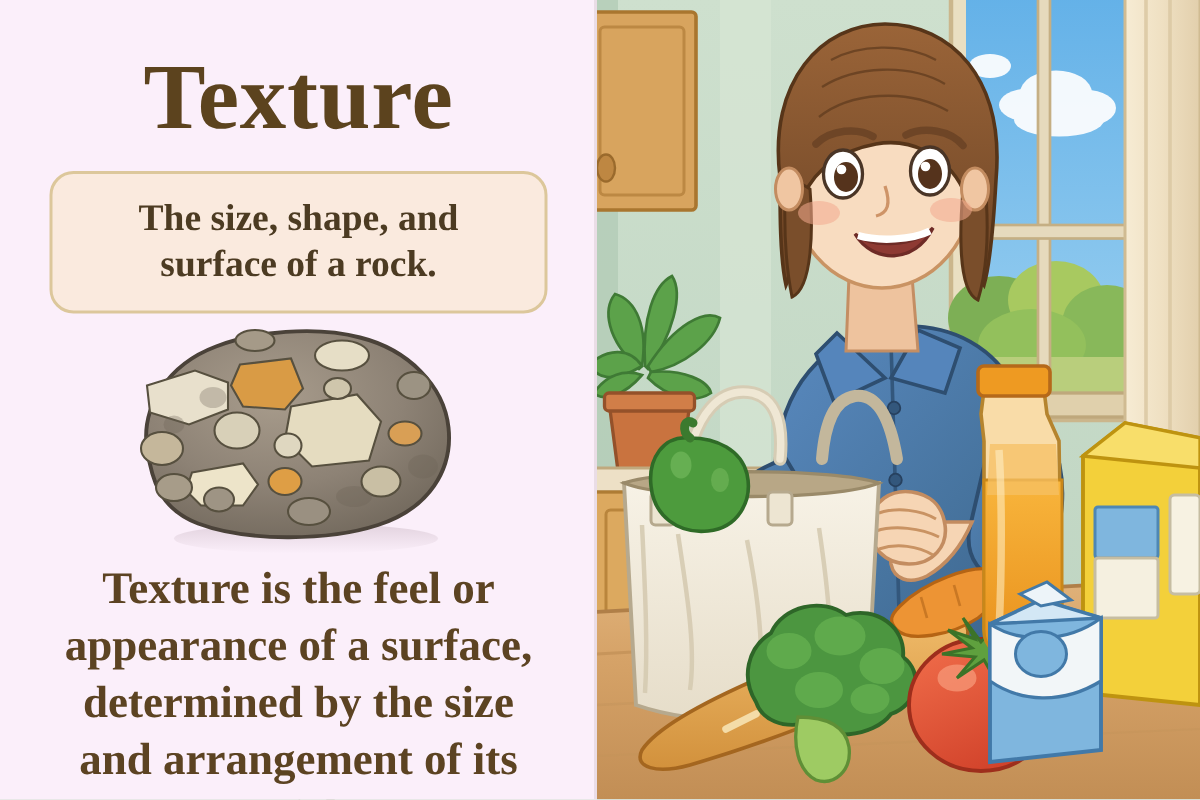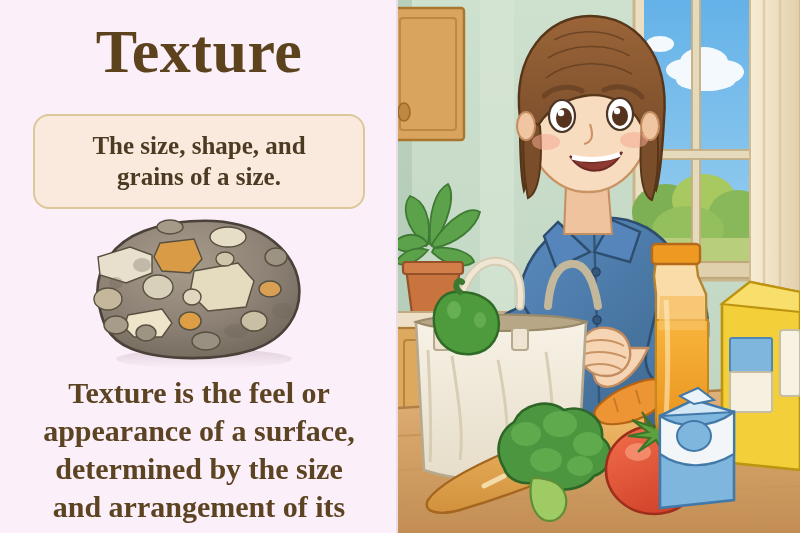--- a/index.html
+++ b/index.html
@@ -10,21 +10,21 @@
   }
   #stage{position:relative;width:800px;height:533px;overflow:hidden;}
 
   
   #left-panel{
     position:absolute;left:0;top:0;width:398px;height:533px;
     background:#FBEFFA;
     overflow:hidden;
   }
   #page-title{
-    position:absolute;left:0;top:20px;width:398px;
+    position:absolute;left:0;top:34px;width:398px;
     text-align:center;
     font-family:"Liberation Serif", serif;
     font-weight:700;
     font-size:62px;
     letter-spacing:0.5px;
     color:#5C431E;
     line-height:1;
   }
   #definition-box{
     position:absolute;left:33px;top:114px;width:332px;height:95px;
@@ -74,21 +74,21 @@
 <body>
 
 <div id="stage">
 
   <div id="left-panel">
 
     <div id="page-title">Texture</div>
 
     <div id="definition-box">
       <div id="definition-text">The size, shape, and
-grains of a size.</div>
+surface of a rock.</div>
     </div>
 
     <svg id="rock-figure" viewBox="0 0 226 160">
       <defs>
         <radialGradient id="rockBody" cx="42%" cy="32%" r="78%">
           <stop offset="0%" stop-color="#A89C8C"></stop>
           <stop offset="55%" stop-color="#8D8275"></stop>
           <stop offset="100%" stop-color="#6E6559"></stop>
         </radialGradient>
         <linearGradient id="shadowG" x1="0" y1="0" x2="0" y2="1">

